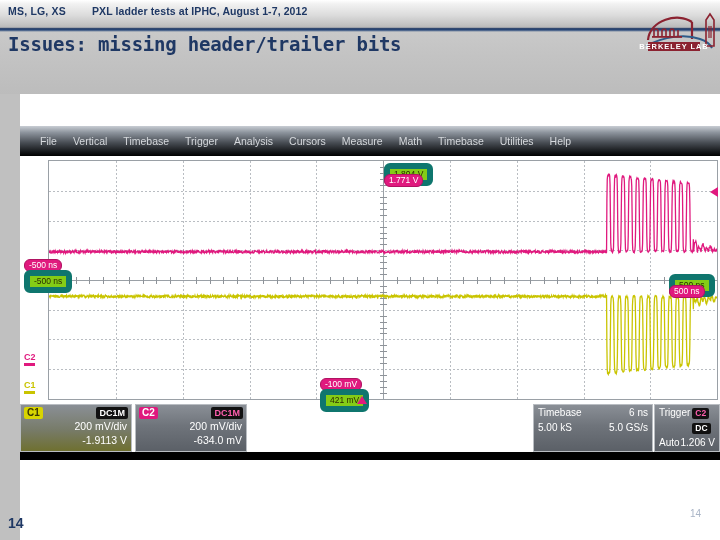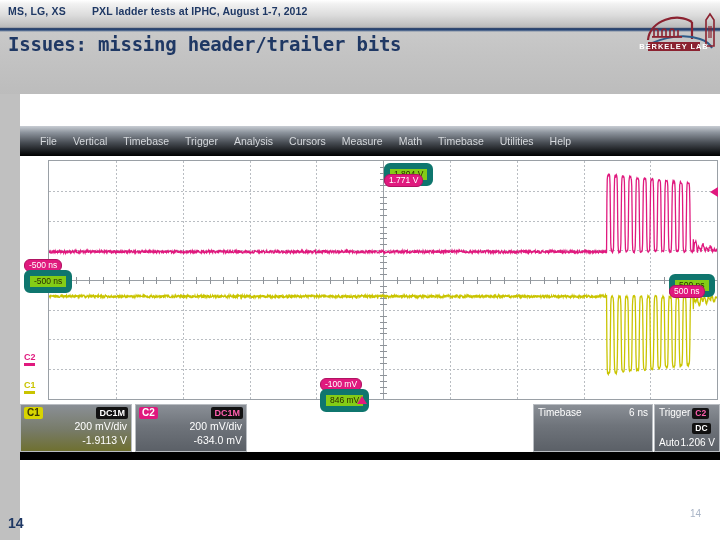--- a/index.html
+++ b/index.html
@@ -328,21 +328,21 @@
   <div class="badge badge-yellow" style="left:364px;top:7px;">1.804 V</div>
   <div class="badge badge-magenta" style="left:364px;top:18px;">1.771 V</div>
 
   <div class="badge badge-magenta" style="left:4px;top:103px;">-500 ns</div>
   <div class="badge badge-yellow" style="left:4px;top:114px;">-500 ns</div>
 
   <div class="badge badge-yellow" style="left:649px;top:118px;">500 ns</div>
   <div class="badge badge-magenta" style="left:649px;top:129px;">500 ns</div>
 
   <div class="badge badge-magenta" style="left:300px;top:222px;">-100 mV</div>
-  <div class="badge badge-yellow" style="left:300px;top:233px;">846 mV</div>
+  <div class="badge badge-yellow" style="left:300px;top:233px;">421 mV</div>
 
   <div id="right-marker" style="left:690px;top:31px;"></div>
   <div id="bottom-marker" style="left:337px;top:240px;"></div>
 </div>
 
 <div id="info-row">
 
   <div class="panel chan-panel c1-panel" style="left:0px;">
     <div class="chan-head">
       <span class="chan-tag c1">C1</span>
@@ -359,20 +359,24 @@
     </div>
     <div class="chan-line">200 mV/div</div>
     <div class="chan-line">-634.0 mV</div>
   </div>
 
   <div class="panel" id="timebase-panel">
     <div class="tb-row">
       <span>Timebase</span>
       <span>6 ns</span>
     </div>
+    <div class="tb-row">
+      <span>5.00 kS</span>
+      <span>5.0 GS/s</span>
+    </div>
   </div>
 
   <div class="panel" id="trigger-panel">
     <div class="tb-row">
       <span>Trigger</span>
       <span>
         <span class="trig-tag c2">C2</span><span class="trig-tag dc">DC</span>
       </span>
     </div>
     <div class="tb-row">

